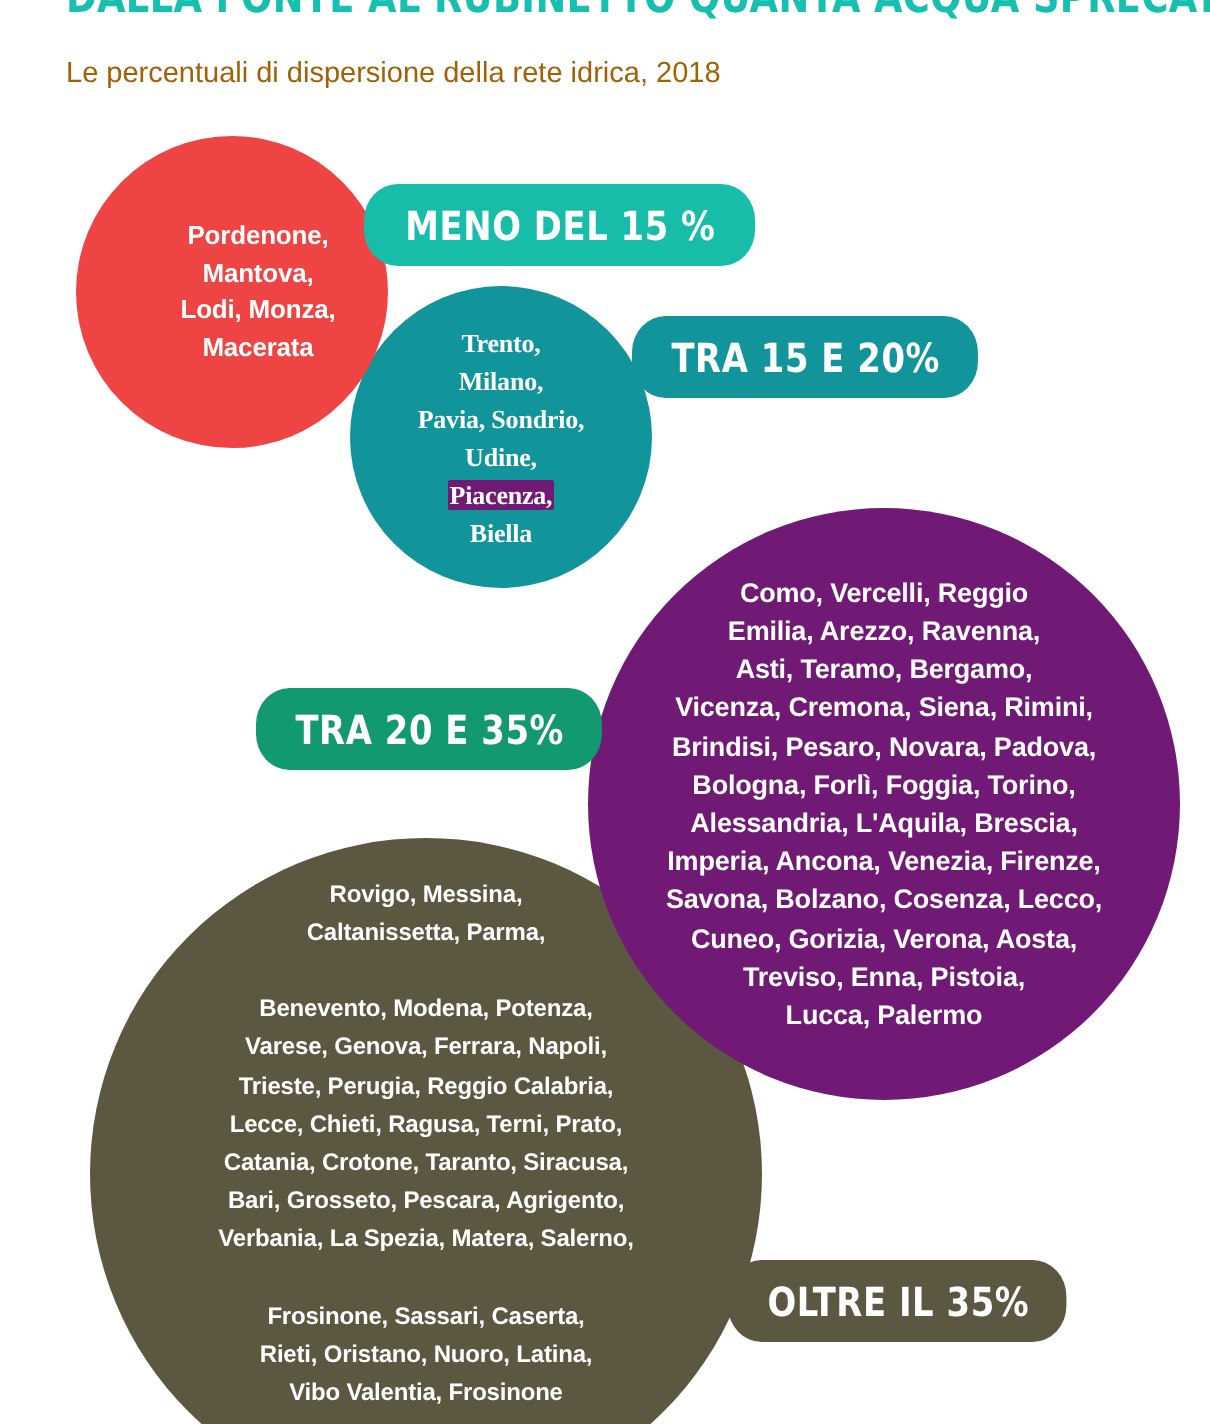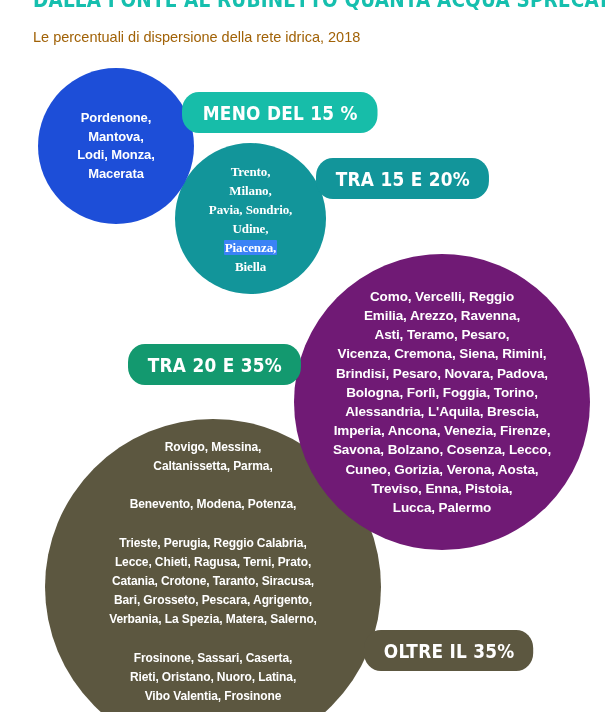--- a/index.html
+++ b/index.html
@@ -77,22 +77,23 @@
     padding: 0 6px;
     box-sizing: border-box;
   }
 
   
   .b1 {
     left: 38px;
     top: 68px;
     width: 156px;
     height: 156px;
-    background: #1d4ed8;
+    background: #ef4444;
     z-index: 40;
+    justify-content: flex-end;
   }
   .b1 .bubble-label {
     font-size: 13px;
     line-height: 18.5px;
     width: 130px;
   }
 
   
   .b2 {
     left: 175px;
@@ -134,21 +135,21 @@
     z-index: 10;
   }
   .b4 .bubble-label {
     font-size: 12px;
     line-height: 19.2px;
     width: 310px;
     margin-top: -30px;
   }
 
   .hl {
-    background: #3b82f6;
+    background: #701a75;
     color: #ffffff;
     border-radius: 1px;
     padding: 0 1px;
   }
 
   
   .pill {
     position: absolute;
     display: flex;
     align-items: center;
@@ -216,38 +217,38 @@
 </div>
 
 <div class="bubbles">
 
   <div class="bubble b4">
     <div class="bubble-label">
       <span>Rovigo, Messina,</span><br>
       <span>Caltanissetta, Parma,</span><br>
       <br>
       <span>Benevento, Modena, Potenza,</span><br>
-      <br>
+      <span>Varese, Genova, Ferrara, Napoli,</span><br>
       <span>Trieste, Perugia, Reggio Calabria,</span><br>
       <span>Lecce, Chieti, Ragusa, Terni, Prato,</span><br>
       <span>Catania, Crotone, Taranto, Siracusa,</span><br>
       <span>Bari, Grosseto, Pescara, Agrigento,</span><br>
       <span>Verbania, La Spezia, Matera, Salerno,</span><br>
       <br>
       <span>Frosinone, Sassari, Caserta,</span><br>
       <span>Rieti, Oristano, Nuoro, Latina,</span><br>
       <span>Vibo Valentia, Frosinone</span>
     </div>
   </div>
 
   <div class="bubble b3">
     <div class="bubble-label">
       <span>Como, Vercelli, Reggio</span><br>
       <span>Emilia, Arezzo, Ravenna,</span><br>
-      <span>Asti, Teramo, Pesaro,</span><br>
+      <span>Asti, Teramo, Bergamo,</span><br>
       <span>Vicenza, Cremona, Siena, Rimini,</span><br>
       <span>Brindisi, Pesaro, Novara, Padova,</span><br>
       <span>Bologna, Forlì, Foggia, Torino,</span><br>
       <span>Alessandria, L'Aquila, Brescia,</span><br>
       <span>Imperia, Ancona, Venezia, Firenze,</span><br>
       <span>Savona, Bolzano, Cosenza, Lecco,</span><br>
       <span>Cuneo, Gorizia, Verona, Aosta,</span><br>
       <span>Treviso, Enna, Pistoia,</span><br>
       <span>Lucca, Palermo</span>
     </div>

